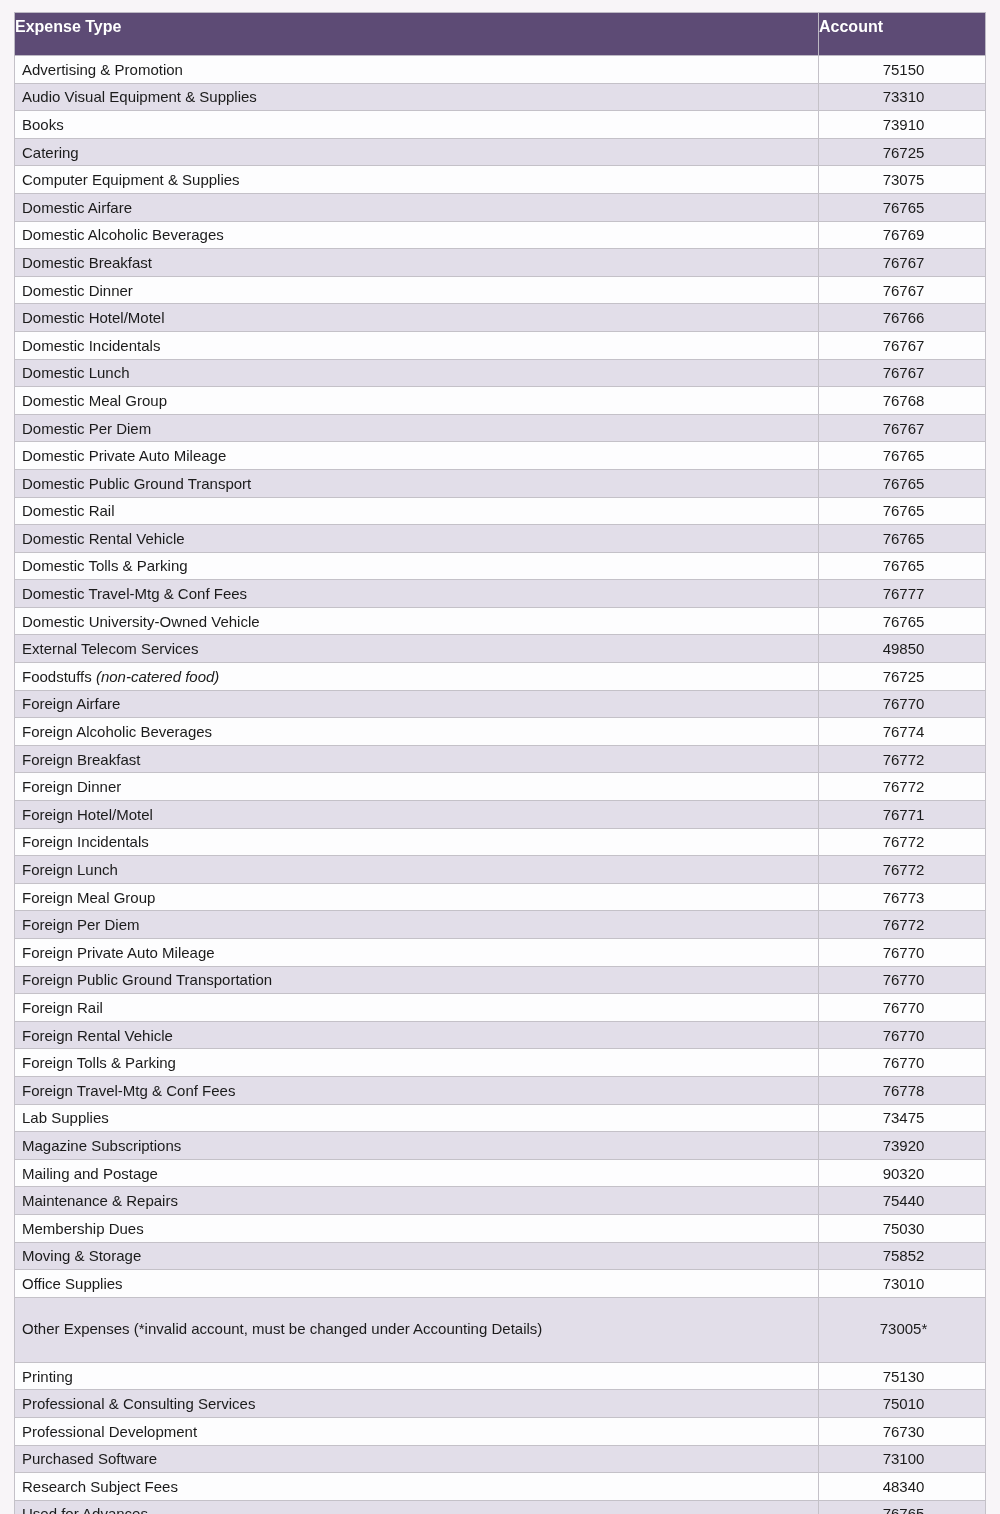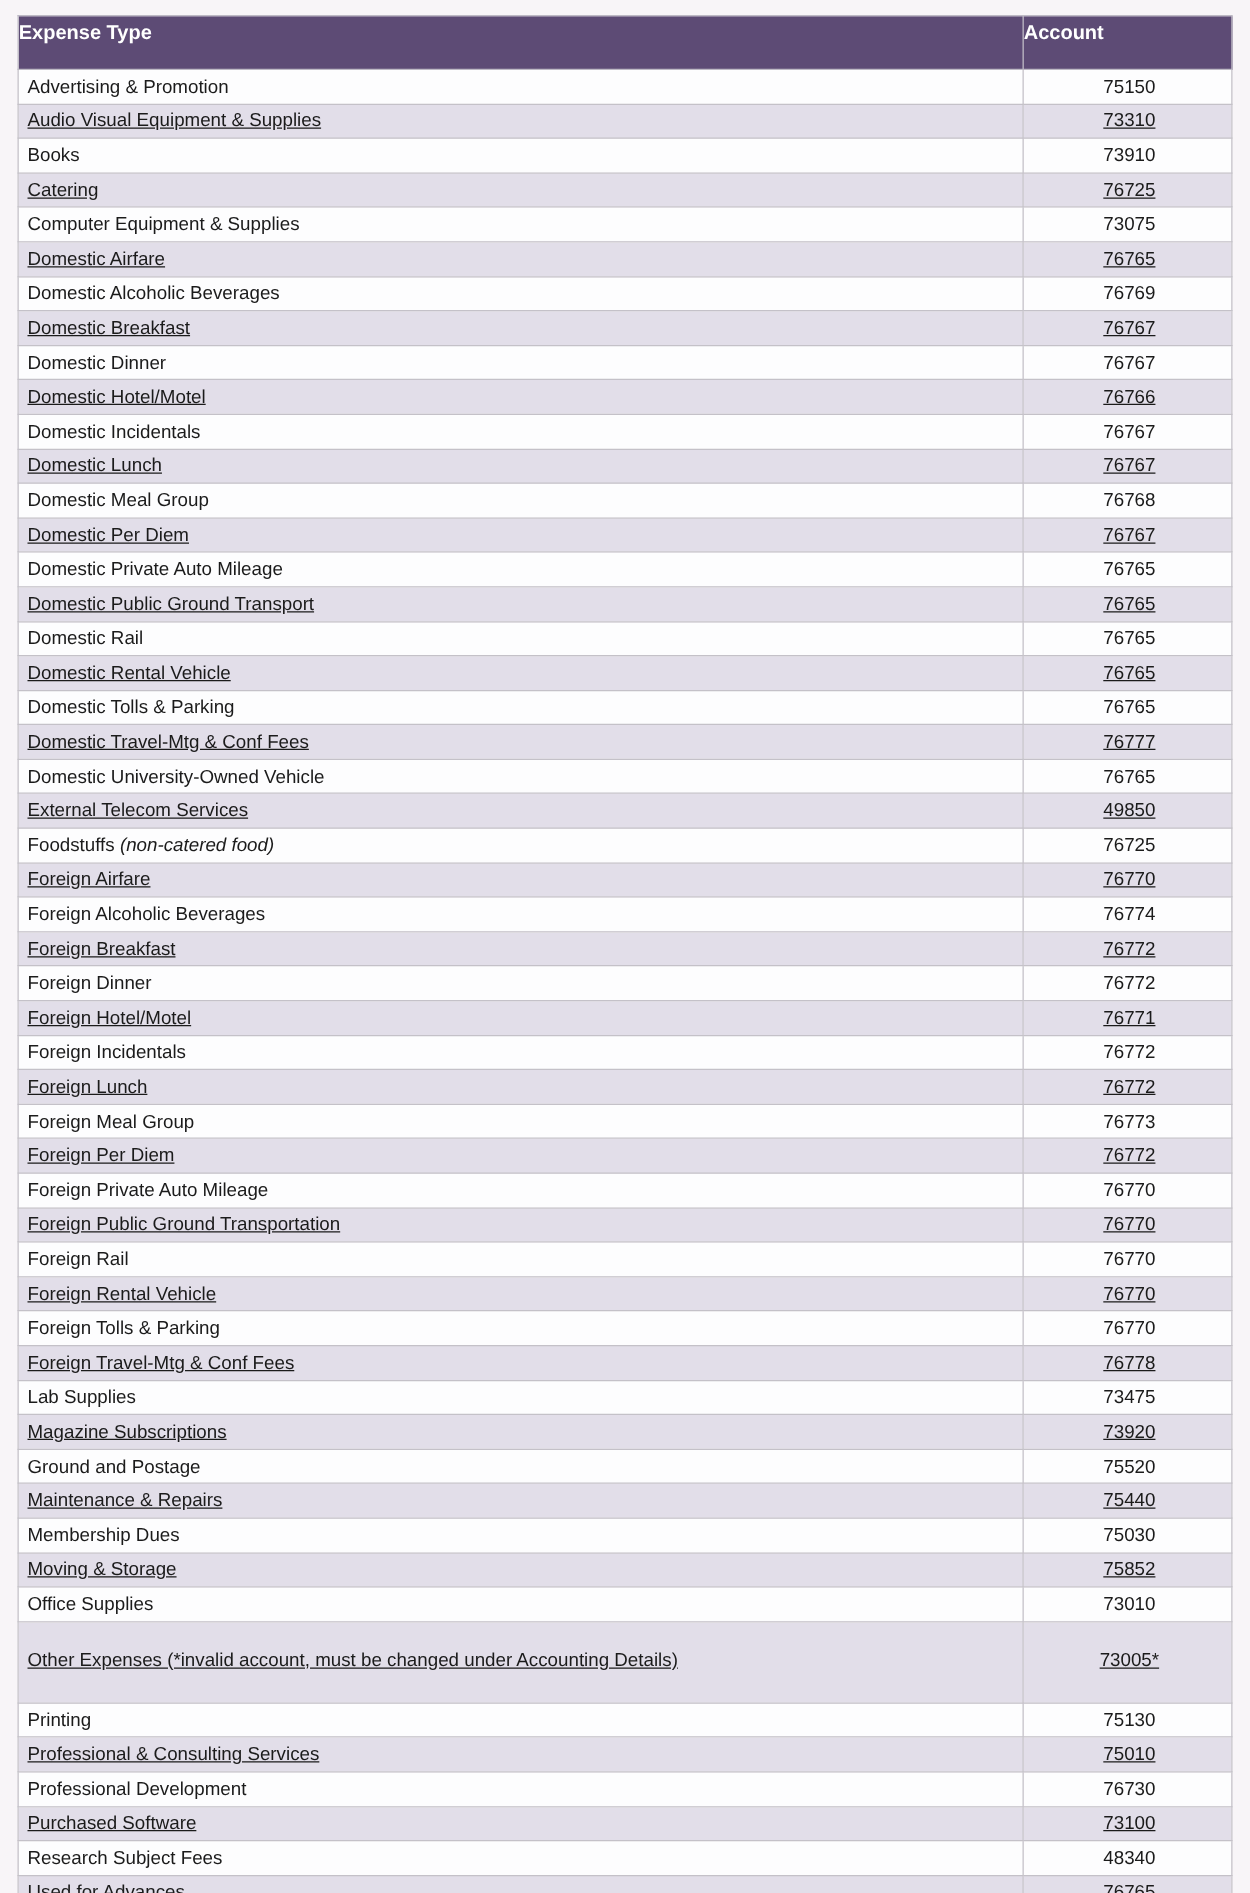--- a/index.html
+++ b/index.html
@@ -45,21 +45,21 @@
     font-size: 15px;
     color: #1b1b1b;
     height: 26.6px;
     vertical-align: middle;
     padding: 0 4px 0 7px;
     border: 1px solid #c4c1c8;
     background: var(--row-bg, #fdfdfe);
     overflow: hidden;
     white-space: nowrap;
   }
-  tr.alt td { background: var(--row-alt-bg, #e2dee9); text-decoration: underline; }
+  tr.alt td { background: var(--row-alt-bg, #e2dee9); }
   td.account {
     text-align: center;
     padding-left: 0;
   }
   tr.tall td {
     height: 42px;
     vertical-align: top;
     padding-top: 22px;
   }
   td em {
@@ -235,22 +235,22 @@
         </tr>
         <tr class="">
           <td>Lab Supplies</td>
           <td class="account">73475</td>
         </tr>
         <tr class="alt">
           <td>Magazine Subscriptions</td>
           <td class="account">73920</td>
         </tr>
         <tr class="">
-          <td>Ground and Postage</td>
-          <td class="account">75520</td>
+          <td>Mailing and Postage</td>
+          <td class="account">90320</td>
         </tr>
         <tr class="alt">
           <td>Maintenance &amp; Repairs</td>
           <td class="account">75440</td>
         </tr>
         <tr class="">
           <td>Membership Dues</td>
           <td class="account">75030</td>
         </tr>
         <tr class="alt">

